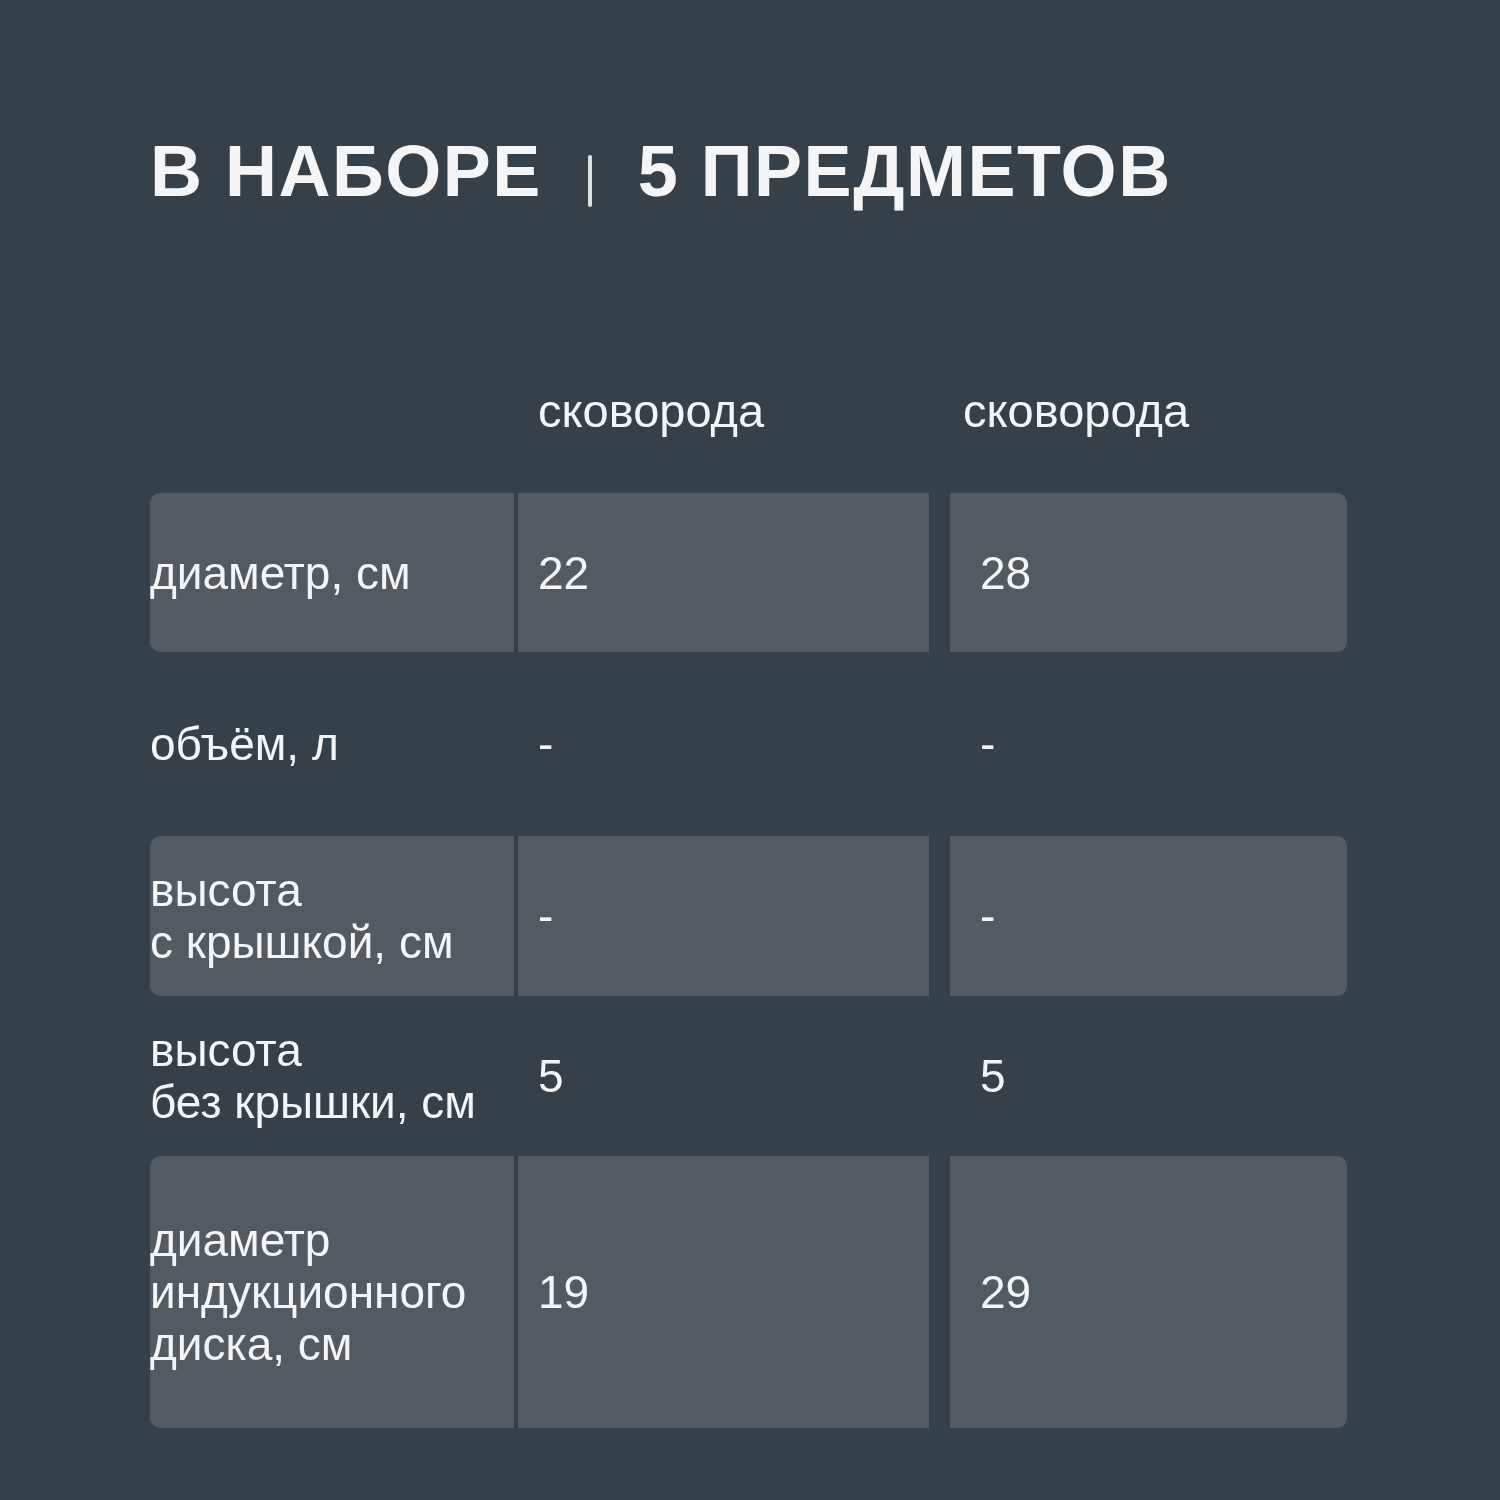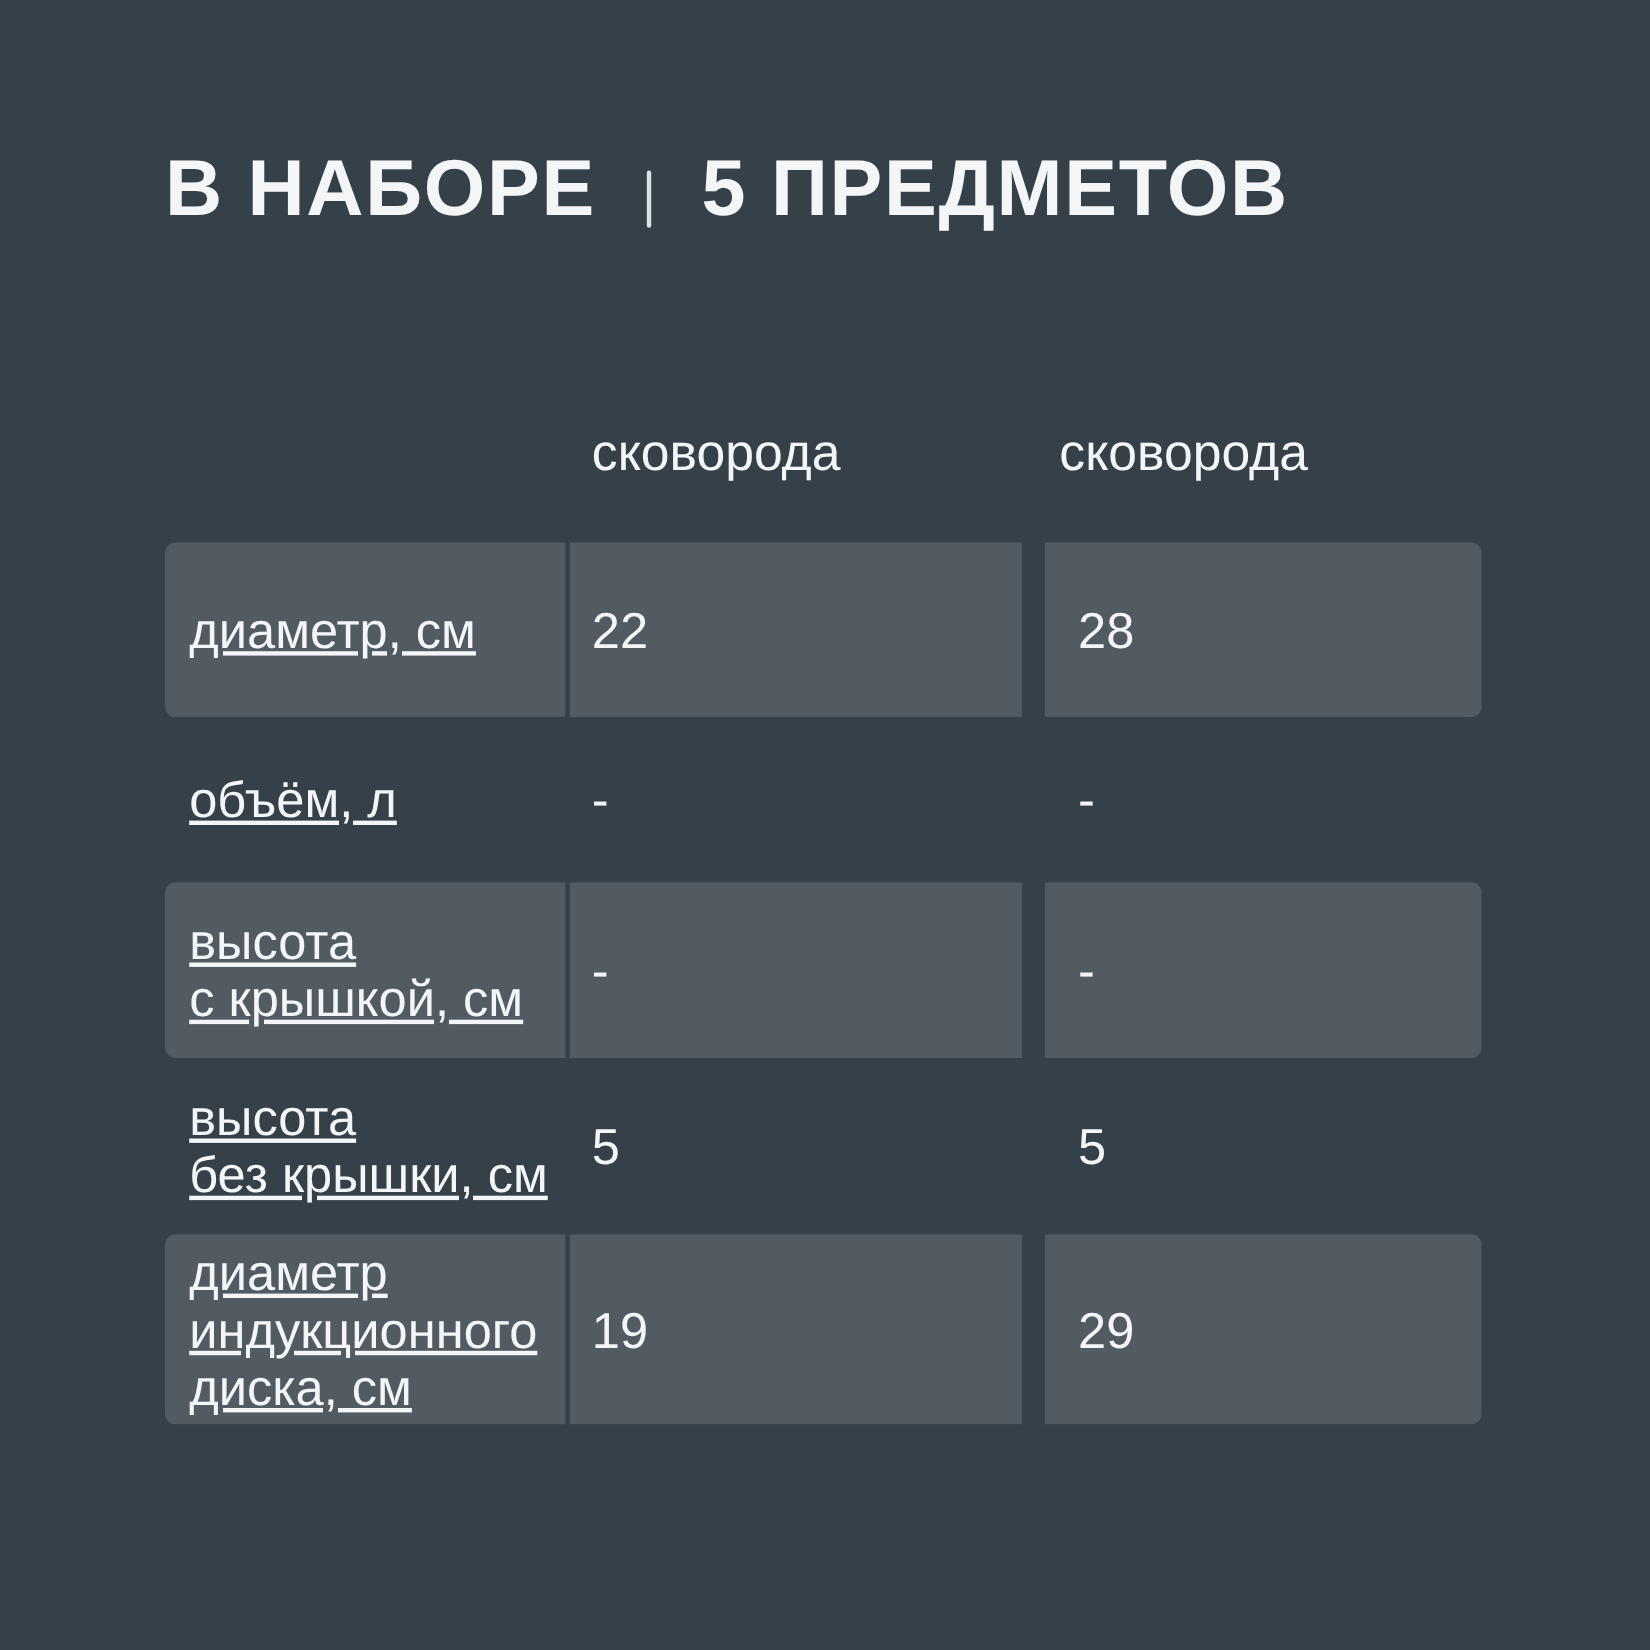--- a/index.html
+++ b/index.html
@@ -73,29 +73,27 @@
     border-radius: 10px;
     overflow: hidden;
   }
   .row .cell {
     display: flex;
     align-items: center;
     background: transparent;
   }
   .row.shaded .cell { background: var(--cell); }
   .r1 { height: 159px; }
-  .r2 { height: 150px; text-align: right; }
+  .r2 { height: 184px; text-align: right; }
   .r3 { height: 160px; }
   .r4 { height: 160px; }
-  .r5 { height: 173px; }
+  .r5 { height: 272px; }
   .cell.label {
-    padding-left: 22px;
     padding-right: 14px;
     white-space: pre-line;
-    text-decoration: underline;
   }
   .cell.v1 { padding-left: 20px; }
   .cell.v2 { padding-left: 30px; margin-left: 17px; }
 </style>
 </head>
 <body>
 
 <div class="page">
 
   <div class="title">

